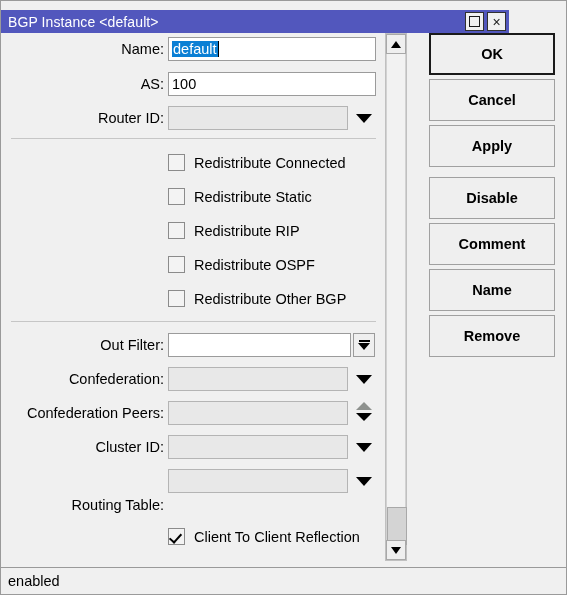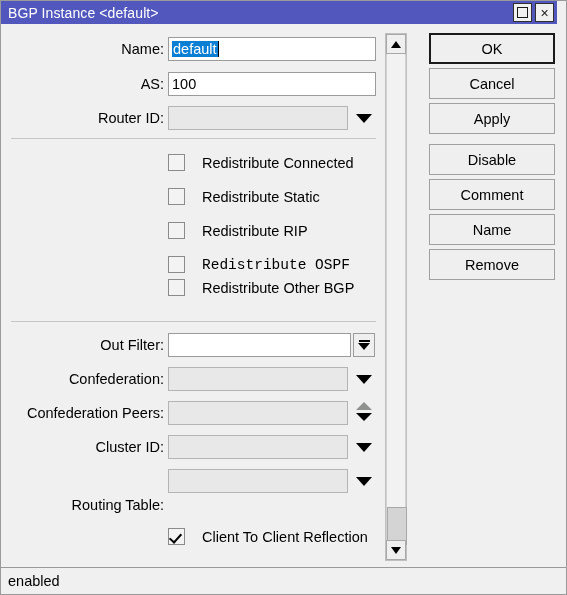--- a/index.html
+++ b/index.html
@@ -16,22 +16,22 @@
     height: 595px;
     background: #f0f0f0;
     overflow: hidden;
     box-sizing: border-box;
     border: 1px solid #9a9a9a;
   }
 
   
   .titlebar {
     position: absolute;
-    left: 0; top: 0;
-    width: 556px;
+    left: 0; top: 9px;
+    width: 508px;
     height: 23px;
     background: #5257bd;
     display: flex;
     align-items: center;
   }
   .titlebar-text {
     color: #ffffff;
     font-size: 14px;
     padding-left: 7px;
     letter-spacing: 0.1px;
@@ -190,21 +190,20 @@
     height: 1px;
     background: #c6c6c6;
   }
 
   
   .cbrow {
     position: absolute;
     display: flex;
     align-items: center;
     cursor: pointer;
-    gap: 8px;
   }
   .cbox {
     width: 17px;
     height: 17px;
     background: #f3f3f3;
     border: 1px solid #8b8b8b;
     box-sizing: border-box;
     position: relative;
     flex: 0 0 auto;
   }
@@ -290,32 +289,33 @@
 
   
   .btnpanel {
     position: absolute;
     left: 428px;
     top: 32px;
     width: 128px;
   }
   .btn {
     width: 126px;
-    height: 31px;
+    height: 42px;
     background: #efefef;
     border: 1px solid #a0a0a0;
     box-sizing: border-box;
     display: flex;
     align-items: center;
     justify-content: center;
     font-size: 14.5px;
     color: #000;
     margin-bottom: 4px;
     cursor: pointer;
     user-select: none;
+    font-weight: bold;
   }
   .btn.default {
     border: 2px solid #1a1a1a;
   }
   .btn.gap {
     margin-top: 10px;
   }
 
   
   .statusbar {
@@ -386,25 +386,25 @@
       <span class="cblabel">Redistribute Connected</span>
     </div>
     <div class="cbrow" style="left:167px; top:164px;">
       <span class="cbox"></span>
       <span class="cblabel">Redistribute Static</span>
     </div>
     <div class="cbrow" style="left:167px; top:198px;">
       <span class="cbox"></span>
       <span class="cblabel">Redistribute RIP</span>
     </div>
-    <div class="cbrow" style="left:167px; top:232px;font-family:Liberation Mono, monospace;">
+    <div class="cbrow" style="left:167px; top:232px;">
       <span class="cbox"></span>
       <span class="cblabel">Redistribute OSPF</span>
     </div>
-    <div class="cbrow" style="left:167px; top:255px;">
+    <div class="cbrow" style="left:167px; top:266px;">
       <span class="cbox"></span>
       <span class="cblabel">Redistribute Other BGP</span>
     </div>
 
     <div class="sep" style="top:297px;"></div>
 
     <div class="labelcol" style="top:309px;">
       <span class="lbl" style="position:static;">Out Filter:</span>
     </div>
     <div class="field" style="top:309px; width:183px;">

